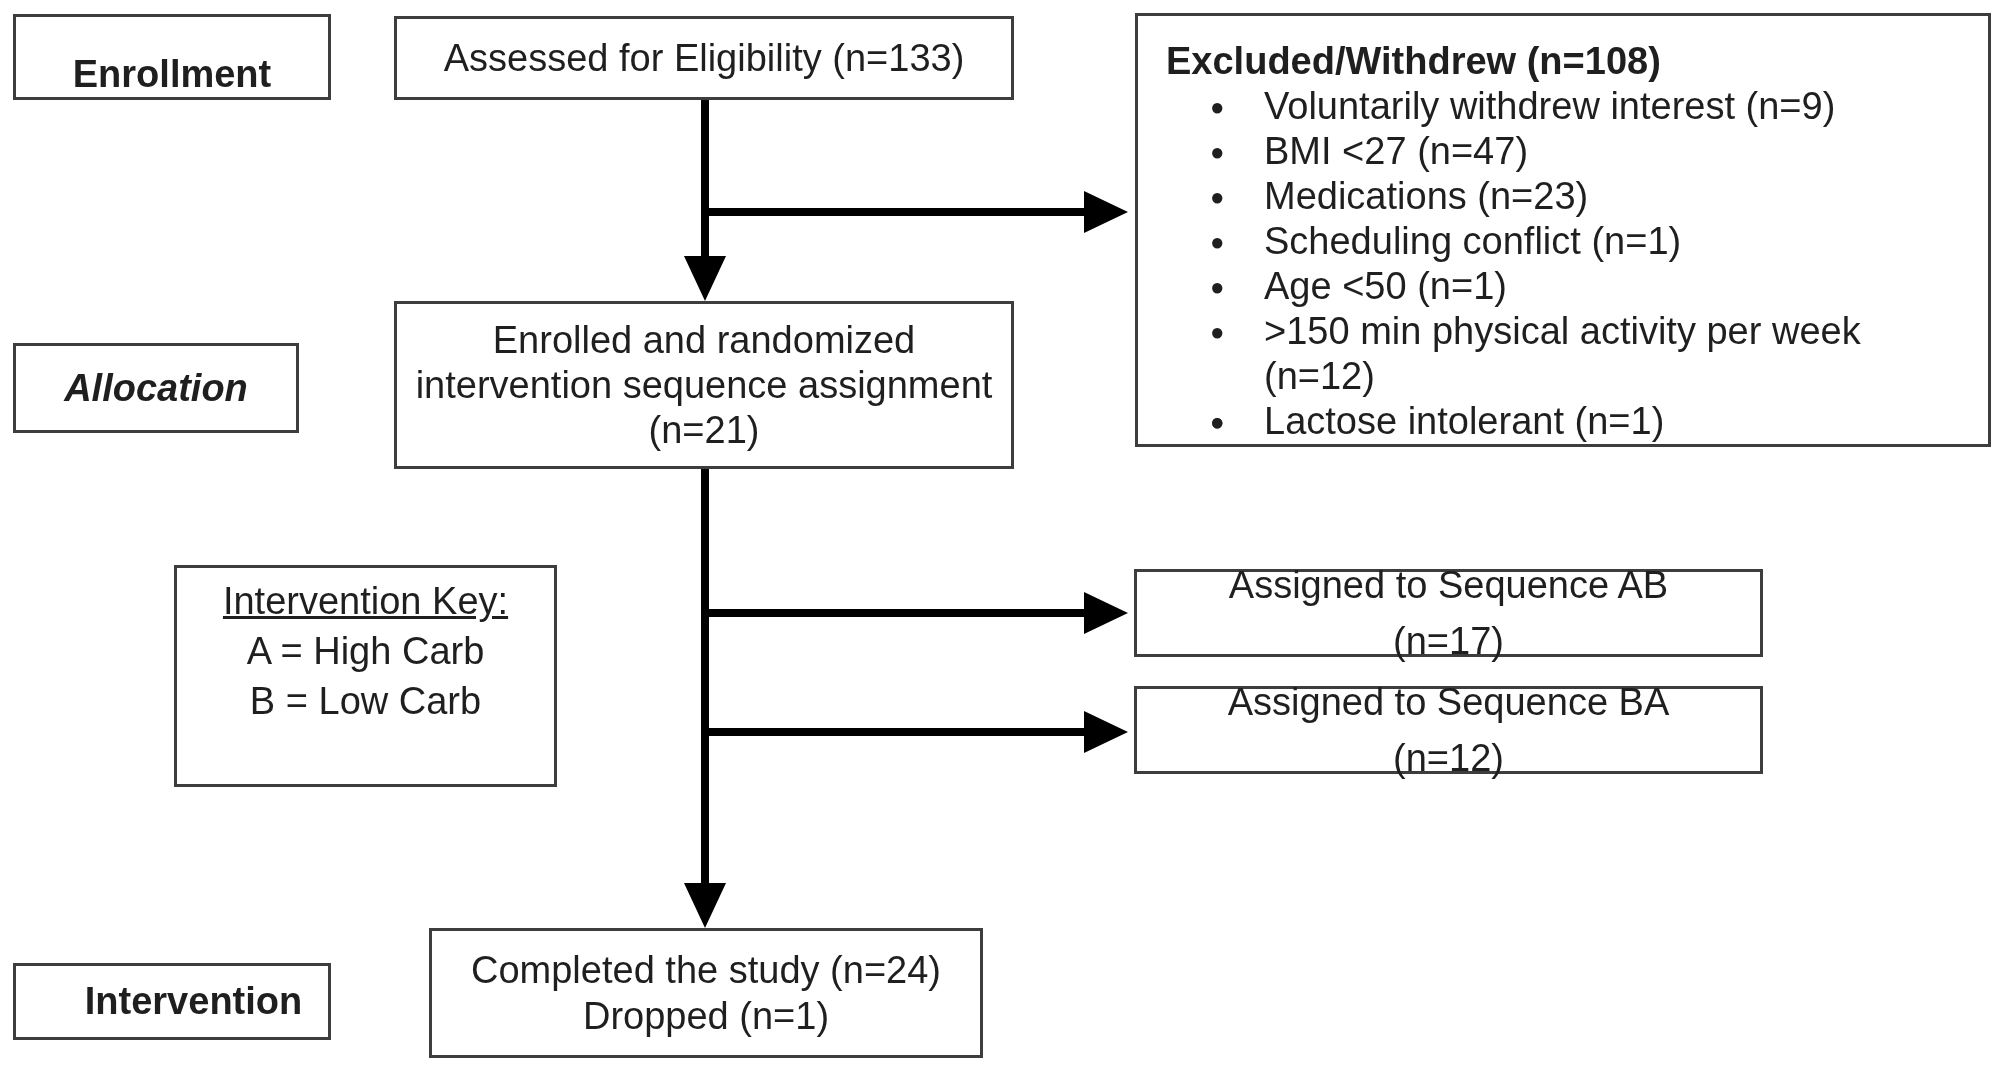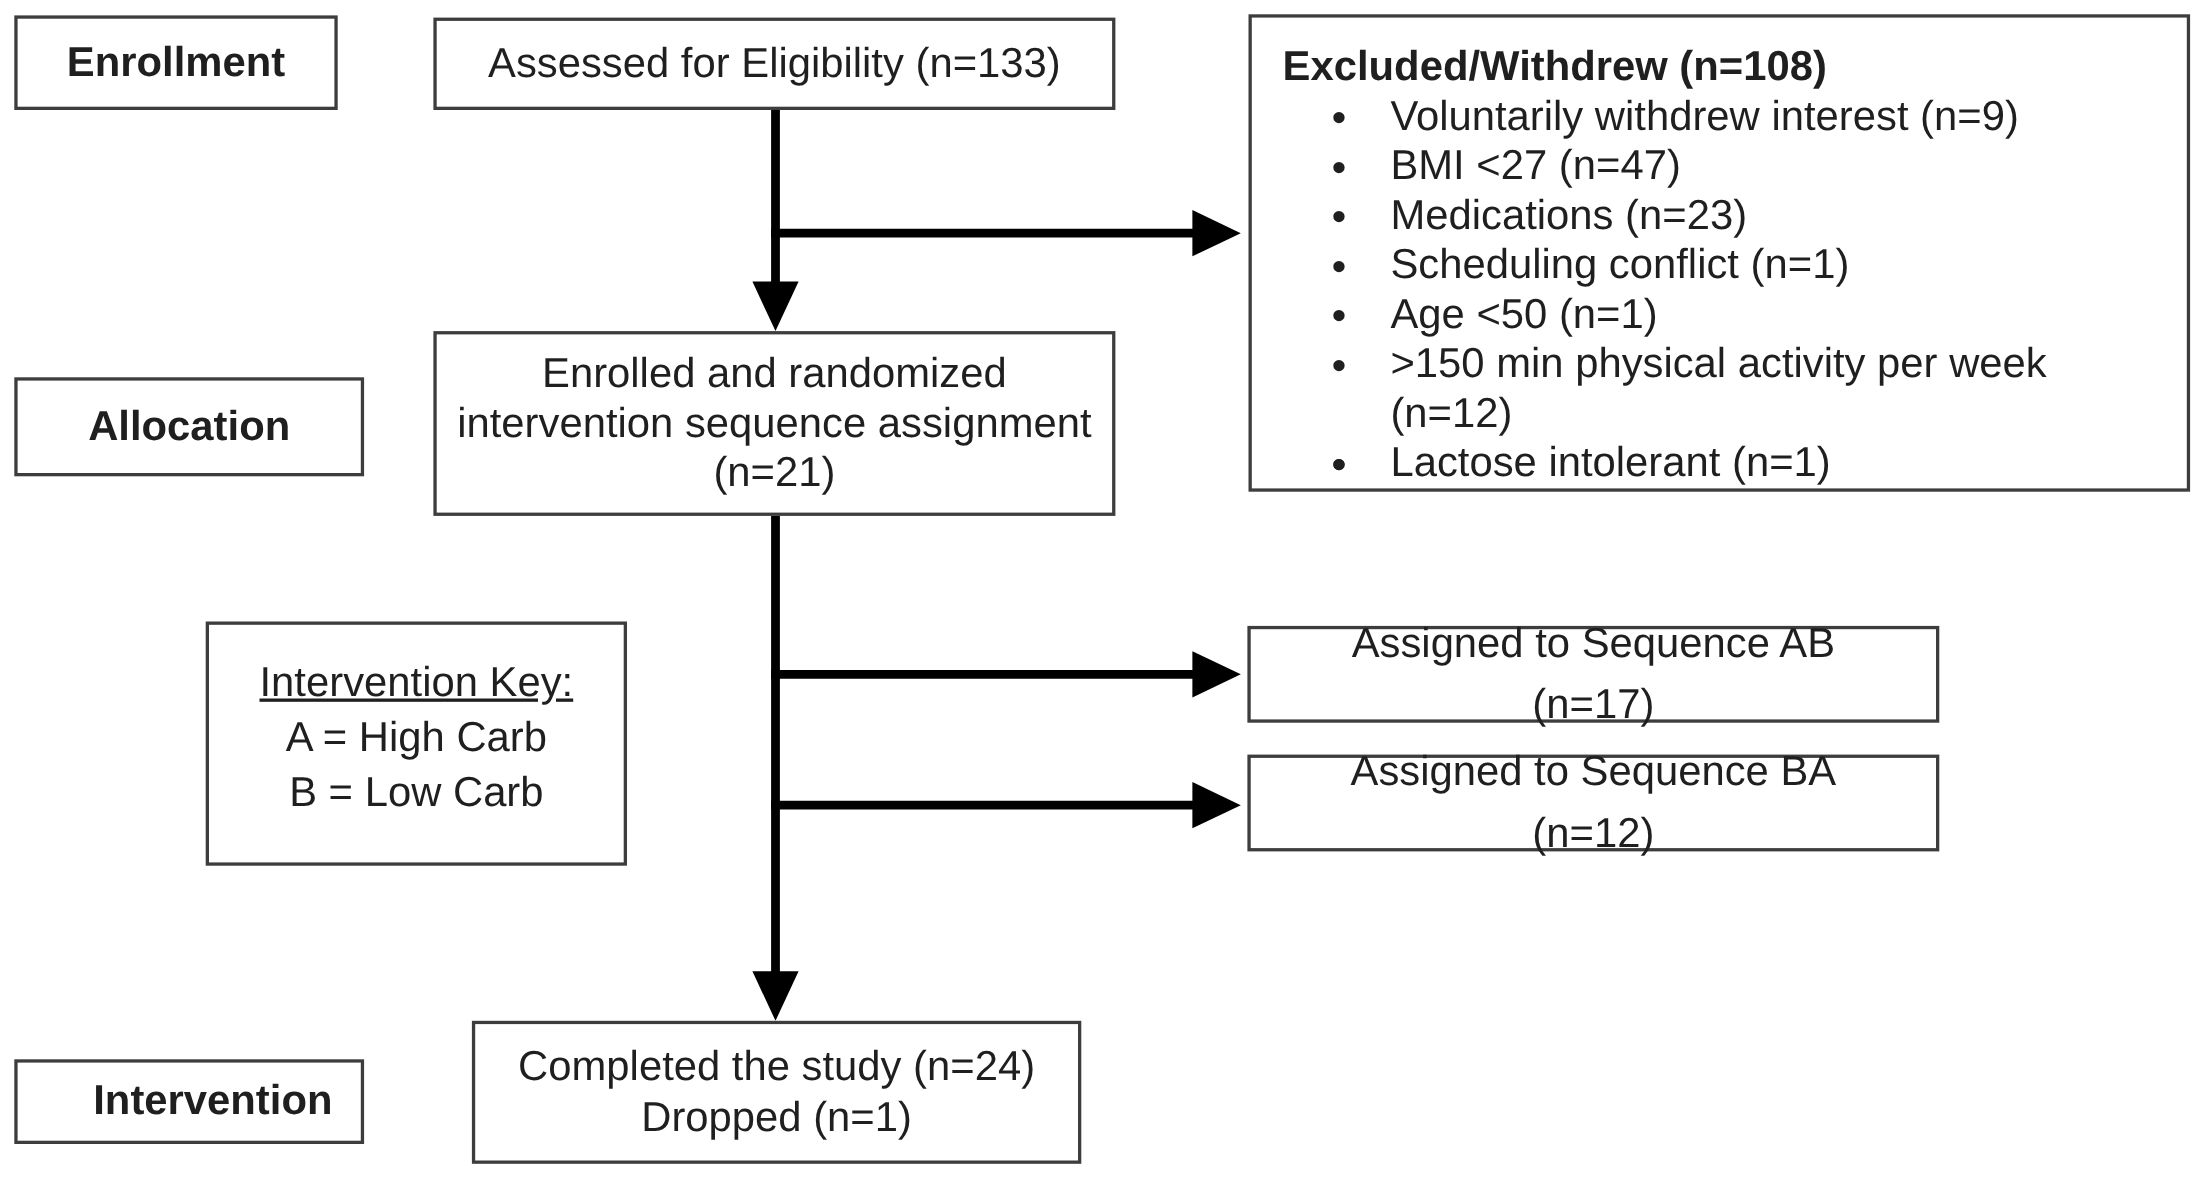--- a/index.html
+++ b/index.html
@@ -25,44 +25,44 @@
     position:absolute;
     border:3px solid var(--border-color);
     background:var(--bg-color);
     display:flex;flex-direction:column;
     align-items:center;justify-content:center;
     text-align:center;
     font-size:38px;line-height:45px;
   }
   .stage-label{font-weight:bold;}
   
-  .enrollment-label{left:13px;top:14px;width:294px;height:86px;}
-  .allocation-label{left:13px;top:343px;width:318px;height:90px;}
+  .enrollment-label{left:13px;top:14px;width:318px;height:86px;justify-content:flex-end;}
+  .allocation-label{left:13px;top:343px;width:286px;height:90px;font-style:italic;}
   .intervention-label{left:13px;top:963px;width:318px;height:77px;padding-left:43px;}
   
   .assessed-box{left:394px;top:16px;width:620px;height:84px;}
   .enrolled-box{left:394px;top:301px;width:620px;height:168px;}
   .completed-box{left:429px;top:928px;width:554px;height:130px;line-height:46px;}
   
   .excluded-box{
     left:1135px;top:13px;width:856px;height:434px;
     align-items:flex-start;justify-content:flex-start;
     text-align:left;padding:22px 14px 0 28px;
   }
   .excluded-title{font-weight:bold;line-height:46px;}
   .excluded-list{list-style:none;margin:0;padding:0;}
   .excluded-list li{position:relative;line-height:45px;padding-left:98px;}
   .bullet{position:absolute;left:44px;top:0;font-size:24px;line-height:45px;}
   .sequence-box{left:1134px;width:629px;height:88px;line-height:44px;gap:12px;}
   .sequence-ab-box{top:569px;}
   .sequence-ba-box{top:686px;}
   
   .key-box{
-    left:187px;top:565px;width:383px;height:222px;
-    justify-content:flex-start;padding-top:28px;line-height:50px;
+    left:174px;top:565px;width:383px;height:222px;
+    justify-content:flex-start;padding-top:8px;line-height:50px;
   }
   .key-title{text-decoration:underline;}
 </style>
 </head>
 <body>
 
 <div class="canvas">
 
   <svg class="arrows" viewBox="0 0 2008 1073">
     <g>

